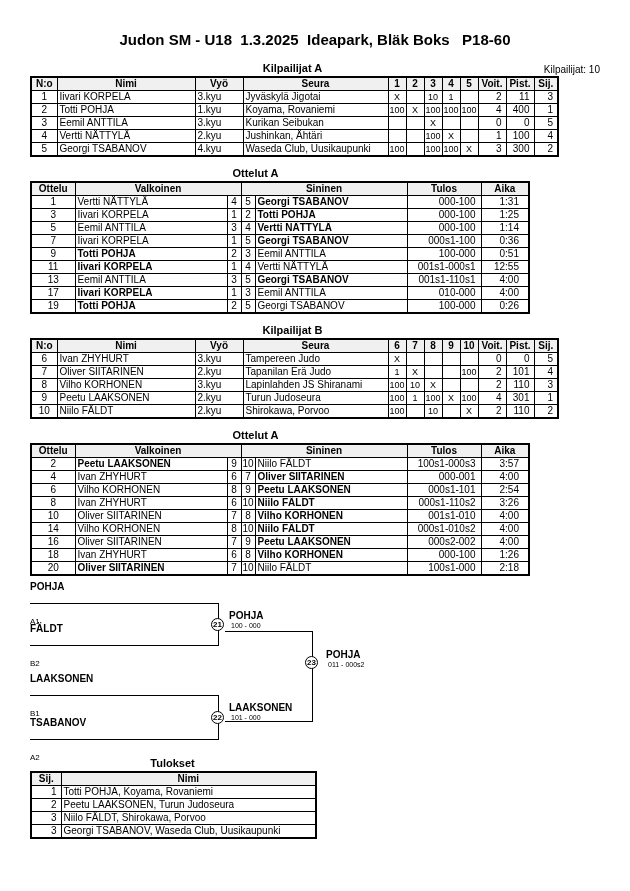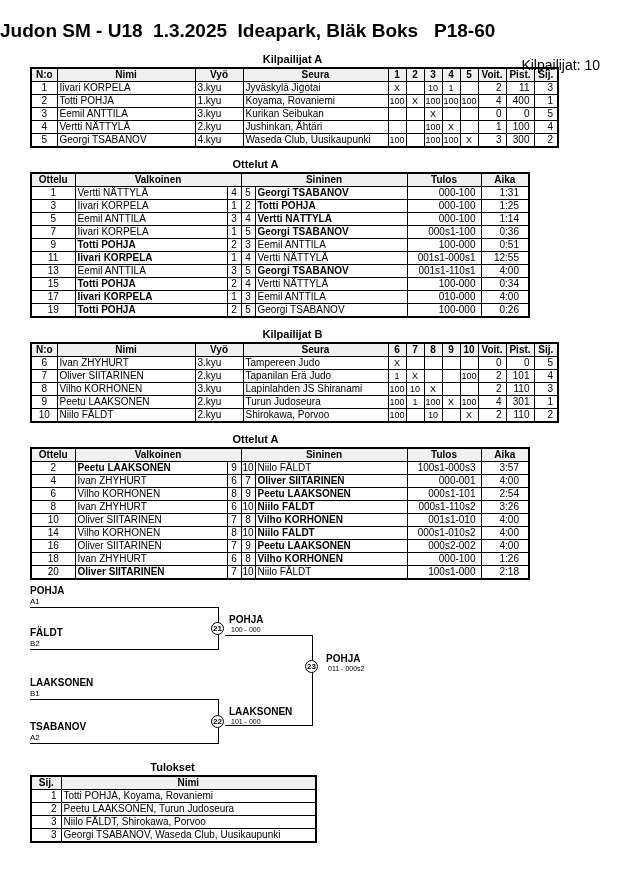--- a/index.html
+++ b/index.html
@@ -1,39 +1,39 @@
 <!DOCTYPE html>
 <html><head>
 <meta charset="utf-8">
 <style>
   html,body{margin:0;padding:0;background:#fff;}
   body{font-family:"Liberation Sans",sans-serif;color:#000;}
   .page{position:relative;width:630px;height:891px;background:#fff;overflow:hidden;}
-  .title{padding-top:19px;font-size:19px;font-weight:bold;line-height:24px;white-space:pre;}
-  .count{position:absolute;top:57px;right:30px;font-size:14px;}
+  .title{padding-top:28px;text-align:center;font-size:15px;font-weight:bold;line-height:24px;white-space:pre;}
+  .count{position:absolute;top:64px;right:30px;font-size:10px;}
   .section{margin-left:30px;}
   .w-pool{width:525px;}
   .w-match{width:451px;}
   .w-res{width:285px;}
   .sec-h{font-weight:bold;font-size:11px;line-height:13px;text-align:center;margin:10px 0 1px 0;}
   table{border-collapse:collapse;table-layout:fixed;border:2px solid #000;background:#fff;}
   th,td{border:1px solid #000;font-size:10px;height:12px;line-height:12px;padding:0 2px;overflow:hidden;white-space:nowrap;}
   th{font-weight:bold;text-align:center;background:#f0f0f0;}
   td{text-align:center;}
   td.c-nimi,td.c-seura,td.c-valkoinen,td.c-sininen,td.c-vyo{text-align:left;}
   td.c-voit,td.c-pist,td.c-sij{text-align:right;padding-right:4px;}
   td.c-r0,td.c-r1,td.c-r2,td.c-r3,td.c-r4{padding:0;font-size:9px;text-align:center;}
   td.c-vn,td.c-sn{padding:0;text-align:center;}
   td.c-tulos{text-align:right;padding-right:5px;}
   td.c-aika{text-align:right;padding-right:9px;}
   td.win{font-weight:bold;}
   .res-h{margin-top:11px;}
   .bracket{position:relative;height:170px;}
   .b-name{position:absolute;font-size:10px;font-weight:bold;}
-  .b-seed{position:absolute;font-size:8px;}
+  .b-seed{position:absolute;font-size:8px;margin-top:24px;}
   .b-hline{position:absolute;height:1px;background:#000;}
   .b-vline{position:absolute;width:1px;background:#000;}
   .b-circle{position:absolute;width:13px;height:13px;box-sizing:border-box;border:1px solid #000;border-radius:50%;background:#fff;font-size:8px;font-weight:bold;display:flex;align-items:center;justify-content:center;}
   .b-winner{position:absolute;font-size:10px;font-weight:bold;}
   .b-score{position:absolute;font-size:7px;}
 </style>
 </head>
 <body>
 
 <div class="page">
@@ -228,29 +228,20 @@
           <tr>
             <td class="c-ottelu">13</td>
             <td class="c-valkoinen">Eemil ANTTILA</td>
             <td class="c-vn">3</td>
             <td class="c-sn">5</td>
             <td class="c-sininen win">Georgi TSABANOV</td>
             <td class="c-tulos">001s1-110s1</td>
             <td class="c-aika">4:00</td>
           </tr>
           <tr>
-            <td class="c-ottelu">15</td>
-            <td class="c-valkoinen win">Totti POHJA</td>
-            <td class="c-vn">2</td>
-            <td class="c-sn">4</td>
-            <td class="c-sininen">Vertti NÄTTYLÄ</td>
-            <td class="c-tulos">100-000</td>
-            <td class="c-aika">0:34</td>
-          </tr>
-          <tr>
             <td class="c-ottelu">17</td>
             <td class="c-valkoinen win">Iivari KORPELA</td>
             <td class="c-vn">1</td>
             <td class="c-sn">3</td>
             <td class="c-sininen">Eemil ANTTILA</td>
             <td class="c-tulos">010-000</td>
             <td class="c-aika">4:00</td>
           </tr>
           <tr>
             <td class="c-ottelu">19</td>

